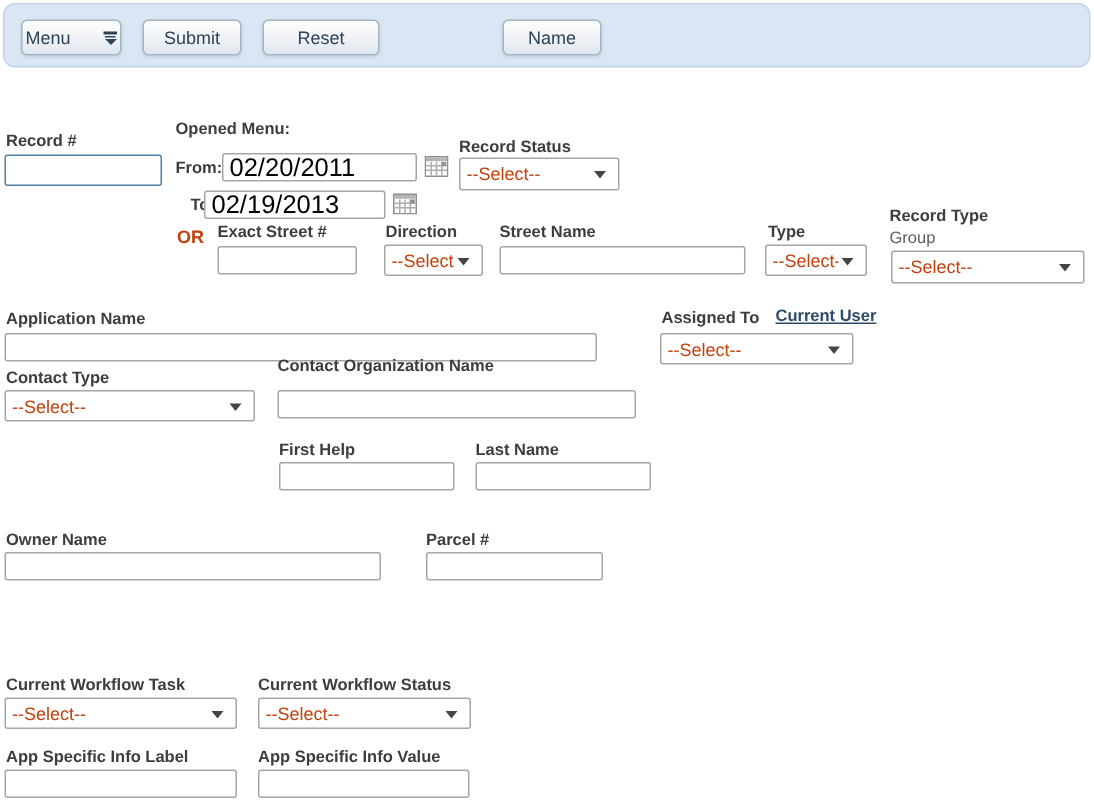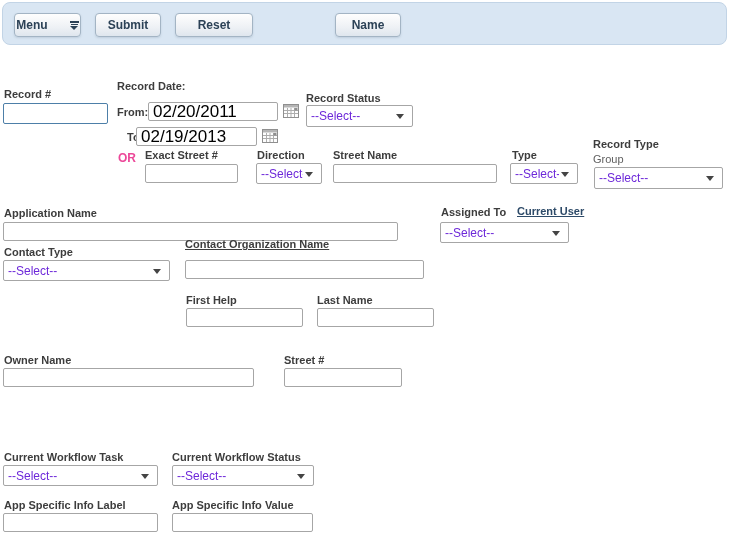--- a/index.html
+++ b/index.html
@@ -9,43 +9,43 @@
   }
   
   .toolbar{
     position:absolute;left:2px;top:2px;width:723px;height:41px;
     background:#d9e6f3;border:1px solid #c2d4e6;border-radius:8px;
   }
   .tb-btn{
     position:absolute;top:10px;height:24px;box-sizing:border-box;
     background:linear-gradient(#fefefe,#eef1f5 60%,#dfe6ee);
     border:1px solid #a3b4c4;border-radius:4px;
-    font-family:"Liberation Sans",sans-serif;font-size:12px;font-weight:bold;color:#2c4257;
+    font-family:"Liberation Sans",sans-serif;font-size:12px;font-weight:normal;color:#2c4257;
     display:flex;align-items:center;justify-content:center;gap:22px;
     box-shadow:0 1px 2px rgba(120,140,160,.25);cursor:pointer;padding:0;
   }
   .menu-icon{display:inline-flex;flex-direction:column;align-items:center;gap:1px;}
   .menu-icon .bar1{width:9px;height:2px;background:#2c4257;}
   .menu-icon .bar2{width:7px;height:1px;background:#2c4257;}
   .menu-icon .tri{width:0;height:0;border-left:4px solid transparent;border-right:4px solid transparent;border-top:4px solid #2c4257;}
   
   .lbl{position:absolute;font-size:11px;font-weight:bold;color:#3d3d3d;white-space:nowrap;}
   .lbl-plain{position:absolute;font-size:11px;font-weight:normal;color:#5f5f5f;white-space:nowrap;}
-  .or{position:absolute;font-size:12px;font-weight:bold;color:#ec4899;}
+  .or{position:absolute;font-size:12px;font-weight:bold;color:#c2410c;}
   .inp{
     position:absolute;box-sizing:border-box;border:1px solid #a6a6a6;border-radius:2px;
     background:#fff;font-family:"Liberation Sans",sans-serif;font-size:17px;color:#000;
     padding:1px 4px;outline:none;
   }
   .inp-blue{border:1px solid #4d7fa8;}
   .sel{position:absolute;}
   .sel select{
     -webkit-appearance:none;appearance:none;width:100%;height:100%;box-sizing:border-box;
     border:1px solid #a6a6a6;border-radius:2px;background:#fff;
-    font-family:"Liberation Sans",sans-serif;font-size:12px;color:#6d28d9;
+    font-family:"Liberation Sans",sans-serif;font-size:12px;color:#c2410c;
     padding:1px 18px 1px 4px;outline:none;
   }
   .sel .arr{
     position:absolute;right:9px;top:50%;margin-top:-2px;width:0;height:0;pointer-events:none;
     border-left:4px solid transparent;border-right:4px solid transparent;border-top:5px solid #444;
   }
   .cal{position:absolute;cursor:pointer;line-height:0;}
   .link{
     position:absolute;font-size:11px;font-weight:bold;color:#2d4a68;
     text-decoration:underline;white-space:nowrap;cursor:pointer;
@@ -72,21 +72,21 @@
       <span>Reset</span>
     </button>
     <button class="tb-btn" style="left:332px;width:66px;">
       <span>Name</span>
     </button>
   </div>
 
   <span class="lbl" style="left:4px;top:88px;">Record #</span>
   <input class="inp inp-blue" style="left: 3px; top: 103px; width: 105px; height: 21px;" value="">
 
-  <span class="lbl" style="left:117px;top:80px;">Record Date:</span>
+  <span class="lbl" style="left:117px;top:80px;">Opened Menu:</span>
   <span class="lbl" style="left:117px;top:106px;">From:</span>
   <input class="inp" style="left: 148px; top: 102px; width: 130px; height: 19px;" value="02/20/2011">
   <span class="cal" style="left:283px;top:103px;">
     <svg width="16" height="15" viewBox="0 0 16 15">
       <rect x="0.5" y="1.5" width="15" height="13" fill="#fdfdfd" stroke="#8f8f8f"></rect>
       <rect x="1" y="2" width="14" height="2.5" fill="#b5b5b5"></rect>
       <path d="M1 7.5h14M1 10.5h14M4.5 5v9M8 5v9M11.5 5v9" stroke="#adadad" stroke-width="1" fill="none"></path>
       <rect x="11.5" y="5" width="3" height="2.5" fill="#8f8f8f"></rect>
     </svg>
   </span>
@@ -144,33 +144,33 @@
     <select><option>--Select--</option></select>
     <i class="arr"></i>
   </span>
 
   <span class="lbl" style="left:4px;top:246px;">Contact Type</span>
   <span class="sel" style="left:3px;top:260px;width:167px;height:21px;">
     <select><option>--Select--</option></select>
     <i class="arr"></i>
   </span>
 
-  <span class="lbl" style="left:185px;top:238px;text-decoration:underline;">Contact Organization Name</span>
+  <span class="lbl" style="left:185px;top:238px;">Contact Organization Name</span>
   <input class="inp" style="left: 185px; top: 260px; width: 239px; height: 19px;" value="">
 
   <span class="lbl" style="left:186px;top:294px;">First Help</span>
   <input class="inp" style="left: 186px; top: 308px; width: 117px; height: 19px;" value="">
 
   <span class="lbl" style="left:317px;top:294px;">Last Name</span>
   <input class="inp" style="left: 317px; top: 308px; width: 117px; height: 19px;" value="">
 
   <span class="lbl" style="left:4px;top:354px;">Owner Name</span>
   <input class="inp" style="left: 3px; top: 368px; width: 251px; height: 19px;" value="">
 
-  <span class="lbl" style="left:284px;top:354px;">Street #</span>
+  <span class="lbl" style="left:284px;top:354px;">Parcel #</span>
   <input class="inp" style="left: 284px; top: 368px; width: 118px; height: 19px;" value="">
 
   <span class="lbl" style="left:4px;top:451px;">Current Workflow Task</span>
   <span class="sel" style="left:3px;top:465px;width:155px;height:21px;">
     <select><option>--Select--</option></select>
     <i class="arr"></i>
   </span>
 
   <span class="lbl" style="left:172px;top:451px;">Current Workflow Status</span>
   <span class="sel" style="left:172px;top:465px;width:142px;height:21px;">

